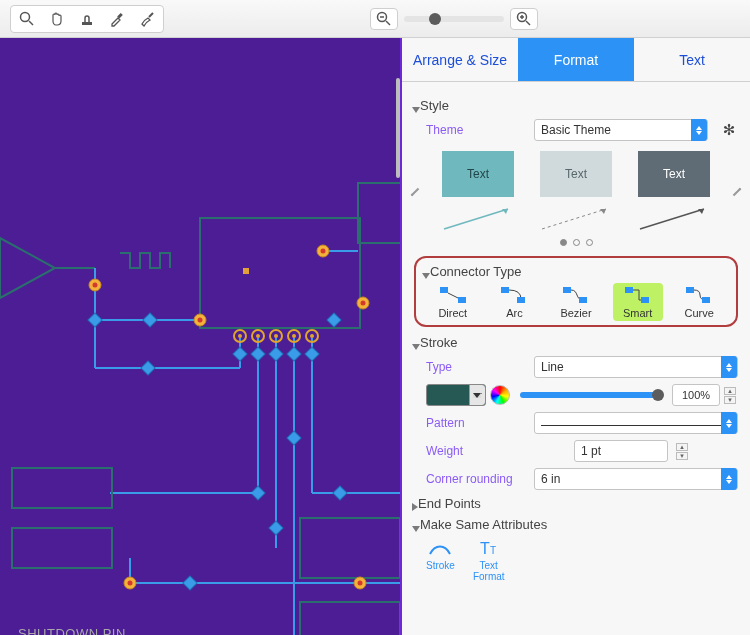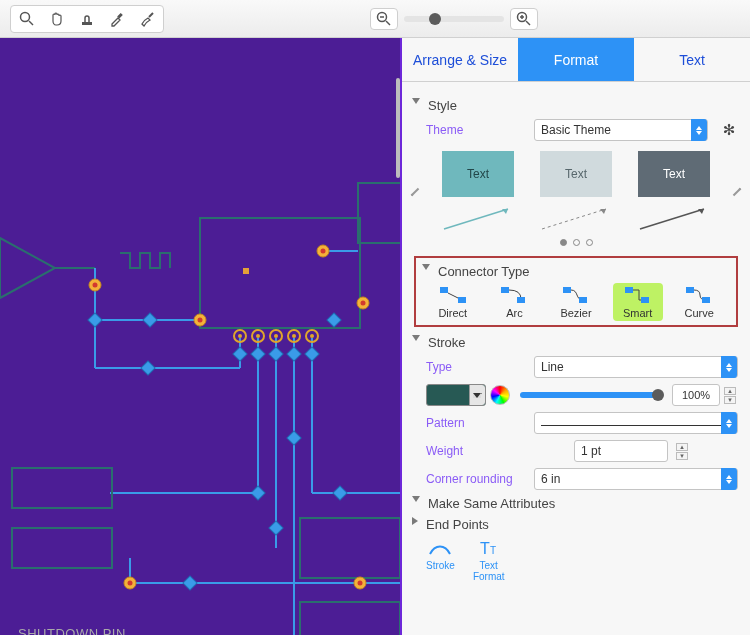--- a/index.html
+++ b/index.html
@@ -16,21 +16,21 @@
   .canvas { flex: 1; background: #4c1d95; position: relative; overflow: hidden; border-right: 2px solid #6d28d9;}
   .canvas svg { position: absolute; top: 0; left: 0; }
   .canvas-label { position: absolute; left: 18px; top: 588px; font-size: 13px; color: #a9a9a9; letter-spacing: .5px; }
   .scroll-indicator { position: absolute; right: 0; top: 40px; width: 4px; height: 100px; background: #bdbdbd; border-radius: 2px; }
 
   .inspector { width: 348px; background: #f7f7f7; display: flex; flex-direction: column; }
   .tabs { display: flex; height: 44px; }
   .tab { flex: 1; display: flex; align-items: center; justify-content: center; font-size: 14px; color: #1d4ed8; border-bottom: 1px solid #d0d0d0; background: #f7f7f7; }
   .tab.active { background: #2d92f6; color: #fff; }
   .panel { padding: 10px 12px 0 12px; font-size: 13px; color: #333; flex: 1; overflow: hidden; }
-  .section-header { display: flex; align-items: flex-start; gap: 8px; font-size: 13px; color: #444; margin: 6px 0 6px -2px; }
+  .section-header { display: flex; align-items: flex-end; gap: 0; font-size: 13px; color: #444; margin: 6px 0 6px -2px; }
   .disclosure { width: 0; height: 0; border-left: 4px solid transparent; border-right: 4px solid transparent; border-top: 6px solid #7a7a7a; }
   .disclosure.closed { border-top: 4px solid transparent; border-bottom: 4px solid transparent; border-left: 6px solid #7a7a7a; border-right: none;}
   .row { display: flex; align-items: center; gap: 8px; margin: 6px 0; }
   .row label { width: 112px; font-size: 12px; color: #8b5cf6; padding-left: 12px;}
   .combo { flex: 1; height: 22px; background: #fff; border: 1px solid #c4c4c4; border-radius: 3px; display: flex; align-items: center; padding: 0 6px; font-size: 12px; position: relative; justify-content: space-between;}
   .combo .arrows { width: 16px; height: 22px; background: #2d92f6; border-radius: 0 3px 3px 0; margin-right: -6px; display: flex; flex-direction: column; align-items: center; justify-content: center; gap:1px; }
   .combo .arrows::before,.combo .arrows::after { content:""; width:0;height:0;border-left:3px solid transparent;border-right:3px solid transparent;}
   .combo .arrows::before{border-bottom:4px solid #fff;}
   .combo .arrows::after{border-top:4px solid #fff;}
   .gear { width: 18px; height: 18px; margin-left: 4px; font-size: 15px; color: #444; display:flex;align-items:center;justify-content:center; }
@@ -41,21 +41,21 @@
   .swcol { display:flex; flex-direction: column; align-items:center; gap:8px; }
   .swatch { width: 72px; height: 46px; display: flex; align-items: center; justify-content: center; font-size: 12px; }
   .sw1 { background: #6fb8bd; color: #22474a; }
   .sw2 { background: #d0dadd; color: #57676c; }
   .sw3 { background: #5f6b75; color: #fff; }
   .arrow-line { width: 72px; height: 28px; }
   .dots { display:flex; gap:6px; justify-content:center; margin: 6px 0 10px 0;}
   .dot{ width:7px;height:7px;border-radius:50%; border:1px solid #888;}
   .dot.filled{ background:#888;}
 
-  .connector-box { border: 2px solid #b13d3f; border-radius: 0; padding: 6px 6px 4px 6px; margin: 4px 0 8px 0;}
+  .connector-box { border: 2px solid #b13d3f; border-radius: 12px; padding: 6px 6px 4px 6px; margin: 4px 0 8px 0;}
   .conn-row { display:flex; justify-content: space-around; margin-top:4px;}
   .conn-item { display:flex; flex-direction:column; align-items:center; gap:2px; font-size:11px; color:#333; width:50px; border-radius:4px; padding:2px 0;}
   .conn-item.selected { background:#bef264;justify-content:center;}
   .conn-icon { width:30px; height:20px; }
 
   .stroke-color { display:flex; align-items:center; gap:4px; margin: 6px 0 6px 12px;}
   .swatch-dd { width: 60px; height: 22px; background:#275954; border:1px solid #888; border-radius:3px; position:relative;}
   .swatch-dd::after{content:""; position:absolute; right:4px; top:8px; width:0;height:0;border-left:4px solid transparent;border-right:4px solid transparent;border-top:5px solid #333; background:#ddd; }
   .swatch-dd .dd-btn{position:absolute;right:0;top:0;width:16px;height:100%;background:#e6e6e6;border-left:1px solid #999;border-radius:0 3px 3px 0;display:flex;align-items:center;justify-content:center;}
   .swatch-dd .dd-btn::after{content:"";width:0;height:0;border-left:4px solid transparent;border-right:4px solid transparent;border-top:5px solid #444;}
@@ -351,27 +351,27 @@
       </div>
       <div class="row">
         <label>Corner rounding</label>
         <div class="combo">
           <span>6 in</span>
           <div class="arrows"></div>
         </div>
       </div>
 
       <div class="section-header">
+        <div class="disclosure closed"></div>
+        <span>End Points</span>
+      </div>
+
+      <div class="section-header">
         <div class="disclosure"></div>
         <span>Make Same Attributes</span>
-      </div>
-
-      <div class="section-header">
-        <div class="disclosure closed"></div>
-        <span>End Points</span>
       </div>
       <div class="same-attr">
         <div class="sa-item">
           <svg class="sa-icon">
               <path d="M3 16 C 8 6, 18 6, 23 16" fill="none" stroke="#2d92f6" stroke-width="2"></path>
             </svg>
           <span>Stroke</span>
         </div>
         <div class="sa-item">
           <svg class="sa-icon">

